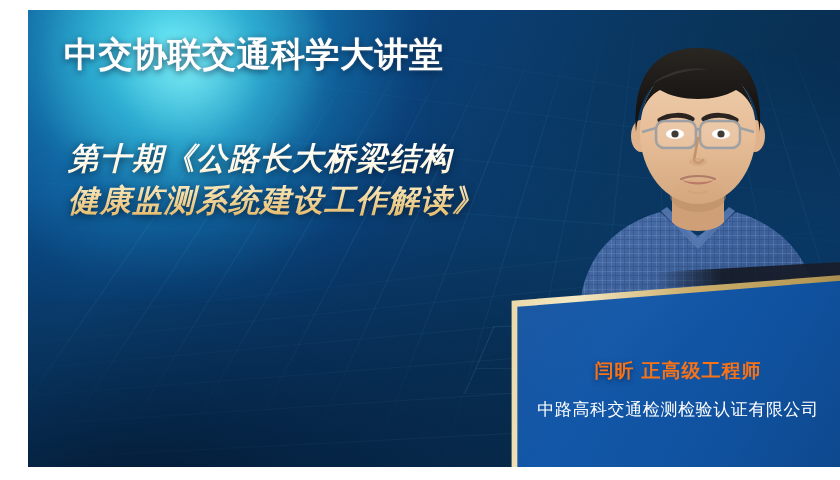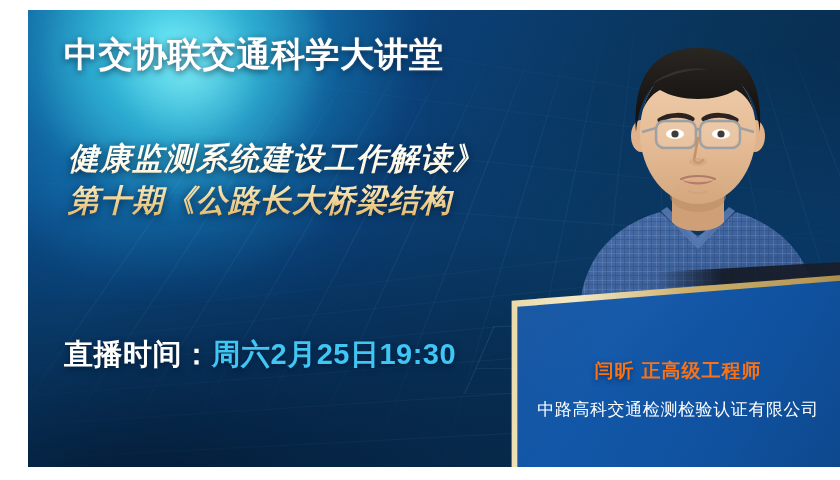--- a/index.html
+++ b/index.html
@@ -10,20 +10,21 @@
     height: 480px;
     overflow: hidden;
     font-family: "Liberation Sans", "DejaVu Sans", sans-serif;
   }
 
   #poster-root {
     position: relative;
     width: 840px;
     height: 480px;
     background: #ffffff;
+    font-family: Liberation Serif, serif;
   }
 
   
   .poster {
     position: absolute;
     left: 28px;
     top: 10px;
     width: 812px;
     height: 457px;
     overflow: hidden;
@@ -380,27 +381,24 @@
         <path d="M133 169 C142 165 158 165 167 169" stroke="#b07a6a" stroke-width="2" fill="none" stroke-linecap="round"></path>
         <path d="M140 181 C146 184 154 184 160 181" stroke="#c99a74" stroke-width="1.6" fill="none" opacity="0.6"></path>
 
         <ellipse cx="150" cy="182" rx="26" ry="12" fill="#d9a87f" opacity="0.25"></ellipse>
       </svg>
     </div>
 
     <div class="headline">中交协联交通科学大讲堂</div>
 
     <div class="subtitle">
+      <span class="line">第十期《公路长大桥梁结构</span>
       <span class="line">健康监测系统建设工作解读》</span>
-      <span class="line">第十期《公路长大桥梁结构</span>
     </div>
 
-    <div class="livetime">
-      <span class="lbl">直播时间：</span><span class="val">周六2月25日19:30</span>
-    </div>
 
     <div class="plaque">
       <div class="shadowbar"></div>
       <div class="goldframe"></div>
       <div class="inner"></div>
       <div class="name-row">
         <span class="name">闫昕</span><span class="title">正高级工程师</span>
       </div>
       <div class="org">中路高科交通检测检验认证有限公司</div>
     </div>

